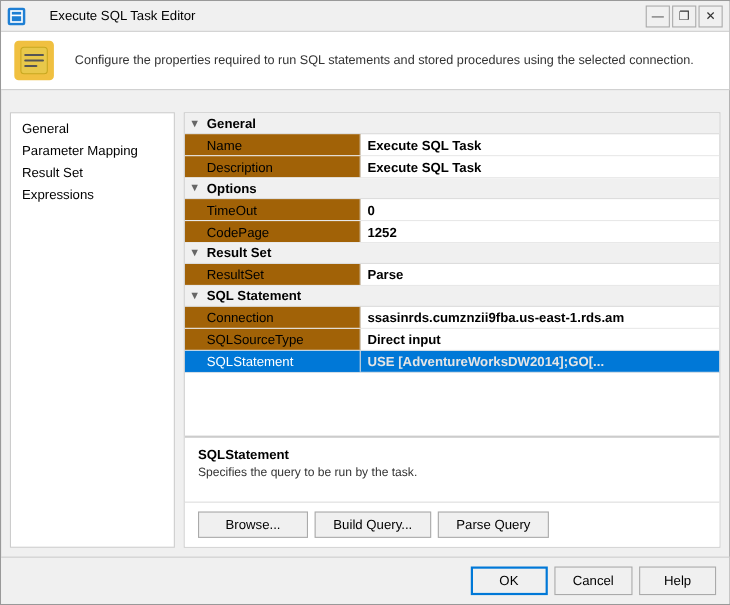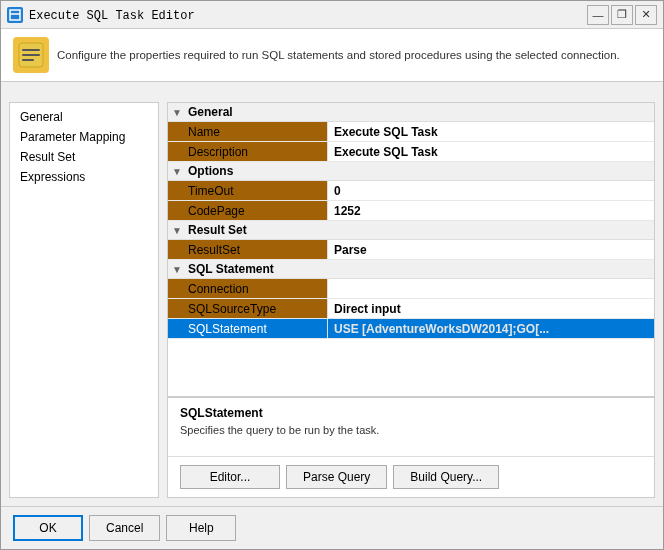--- a/index.html
+++ b/index.html
@@ -27,23 +27,22 @@
       background: #f0f0f0;
       border-bottom: 1px solid #ccc;
       display: flex;
       align-items: center;
       padding: 4px 6px;
       height: 28px;
       justify-content: space-between;
     }
     .title-bar-left {
       display: flex;
-      align-items: flex-end;
-      gap: 6px;
-      font-family: Liberation Mono, monospace;
+      align-items: flex-start;
+      gap: 22px;
     }
     .title-icon {
       width: 16px;
       height: 16px;
       background: #1e7fd4;
       border-radius: 2px;
       display: flex;
       align-items: center;
       justify-content: center;
       color: white;
@@ -68,21 +67,21 @@
       justify-content: center;
       font-size: 11px;
       color: #333;
     }
     .header-desc {
       background: white;
       border-bottom: 1px solid #ccc;
       padding: 8px 12px;
       display: flex;
       align-items: center;
-      gap: 8px;
+      gap: 19px;
       min-height: 52px;
     }
     .header-icon {
       width: 36px;
       height: 36px;
       background: #f0c040;
       border-radius: 4px;
       flex-shrink: 0;
       display: flex;
       align-items: center;
@@ -200,21 +199,21 @@
     .action-buttons {
       display: flex;
       gap: 6px;
       padding: 8px 12px;
       border-top: 1px solid #ddd;
       background: white;
       justify-content: flex-start;
     }
     .bottom-buttons {
       display: flex;
-      justify-content: flex-start;
+      justify-content: flex-end;
       gap: 6px;
       padding: 8px 12px;
       border-top: 1px solid #ccc;
       background: #f0f0f0;
     }
     .btn {
       padding: 4px 16px;
       font-size: 12px;
       border: 1px solid #aaa;
       background: #f0f0f0;
@@ -312,41 +311,42 @@
           <div class="pg-key">ResultSet</div>
           <div class="pg-val">Parse</div>
         </div>
 
         <div class="pg-section-header">
           <span class="chevron">▼</span>
           <span class="section-label">SQL Statement</span>
         </div>
         <div class="pg-row">
           <div class="pg-key">Connection</div>
+          <div class="pg-val">ssasinrds.cumznzii9fba.us-east-1.rds.am</div>
         </div>
         <div class="pg-row">
           <div class="pg-key">SQLSourceType</div>
           <div class="pg-val">Direct input</div>
         </div>
         <div class="pg-row selected">
           <div class="pg-key">SQLStatement</div>
           <div class="pg-val">USE [AdventureWorksDW2014];GO[...</div>
         </div>
 
       </div>
 
       <div class="description-box">
         <div class="description-title">SQLStatement</div>
         <div class="description-text">Specifies the query to be run by the task.</div>
       </div>
 
       <div class="action-buttons">
-        <button class="btn action-btn">Editor...</button>
+        <button class="btn action-btn">Browse...</button>
+        <button class="btn action-btn">Build Query...</button>
         <button class="btn action-btn">Parse Query</button>
-        <button class="btn action-btn">Build Query...</button>
       </div>
     </div>
   </div>
 
   <div class="bottom-buttons">
     <button class="btn primary">OK</button>
     <button class="btn">Cancel</button>
     <button class="btn">Help</button>
   </div>
 </div>

